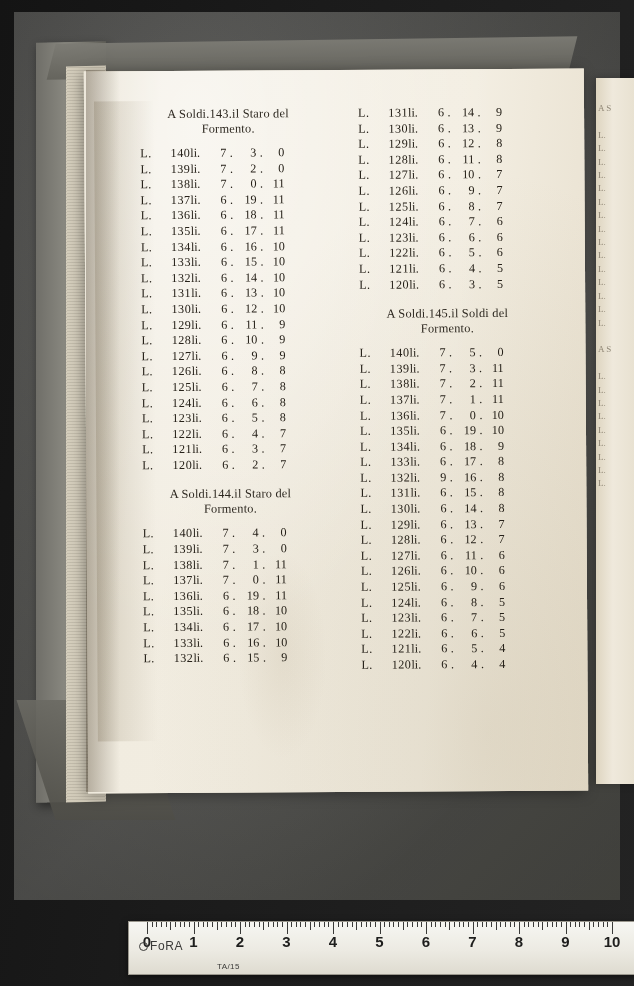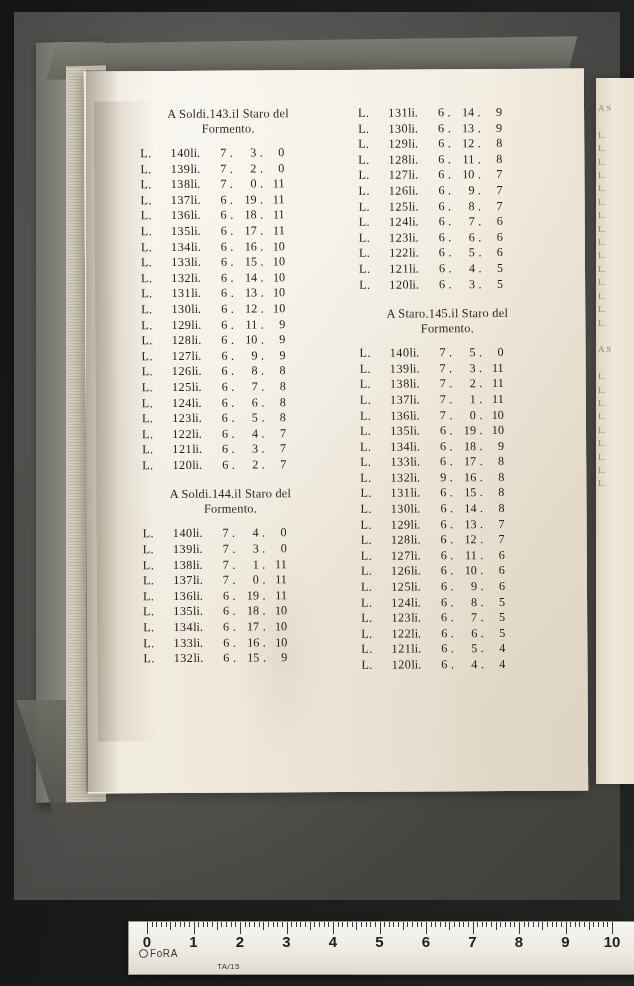--- a/index.html
+++ b/index.html
@@ -217,23 +217,23 @@
     position: absolute;
     font-family: "Liberation Sans", sans-serif;
     font-weight: bold;
     font-size: 15px;
     color: #1e1e1d;
     transform: translateX(-50%);
   }
   .ruler .brand {
     position: absolute;
     left: 10px;
-    bottom: 15px;
+    bottom: 21px;
     font-family: "Liberation Sans", sans-serif;
-    font-size: 10px;
+    font-size: 12px;
     color: #3a3a38;
     letter-spacing: .6px;
   }
   .ruler .code {
     position: absolute;
     left: 88px;
     bottom: 3px;
     font-family: "Liberation Sans", sans-serif;
     font-size: 8px;
     color: #3a3a38;
@@ -742,21 +742,21 @@
                 <td class="c-b">3</td>
                 <td class="c-dot2">.</td>
                 <td class="c-c">5</td>
               </tr>
             </tbody>
         </table>
 
         <div class="block-gap"></div>
 
         <div class="sect-head">
-          <span>A Staro.145.il Staro del</span>
+          <span>A Soldi.145.il Soldi del</span>
           <span class="l2">Formento.</span>
         </div>
         <table class="rows">
           <tbody id="tbody-3">
               <tr>
                 <td class="c-l">L.</td>
                 <td class="c-num">140</td>
                 <td class="c-li">li.</td>
                 <td class="c-a">7</td>
                 <td class="c-dot">.</td>

